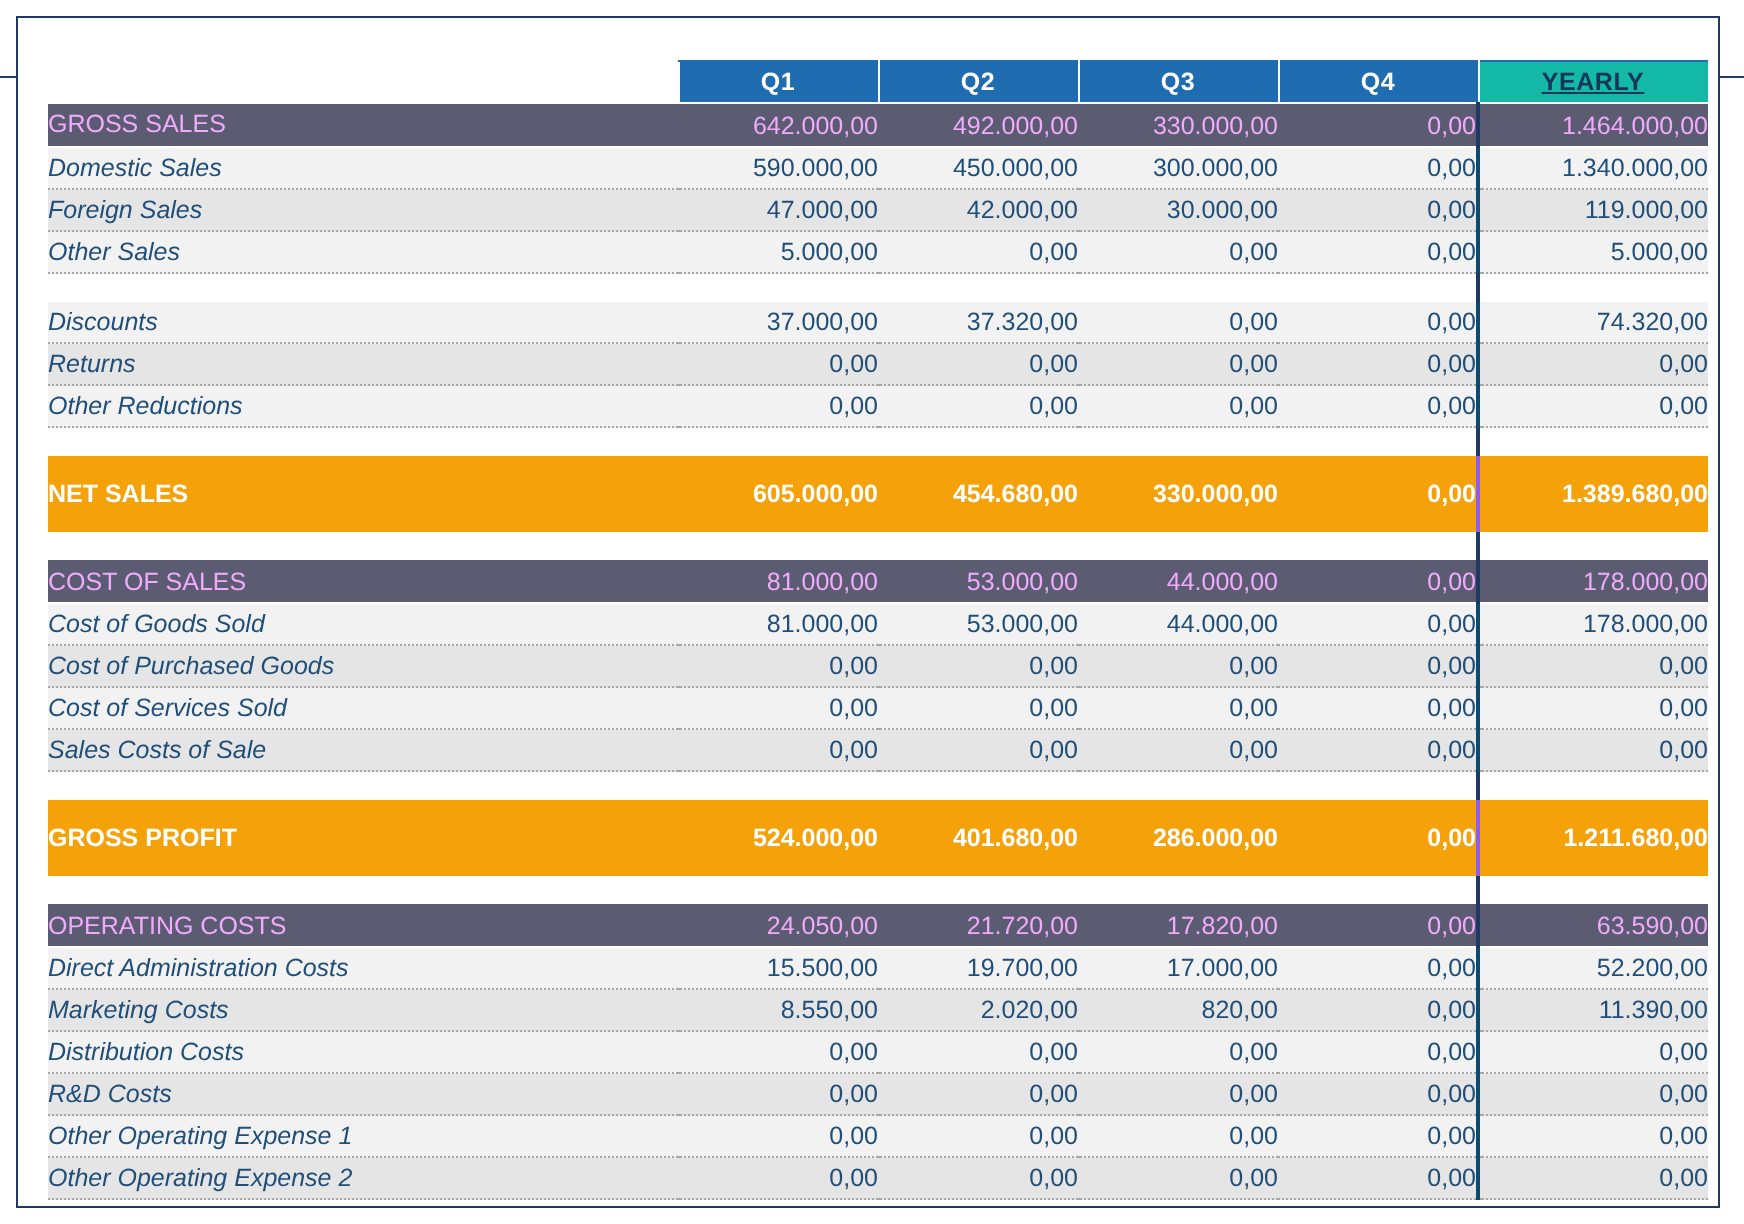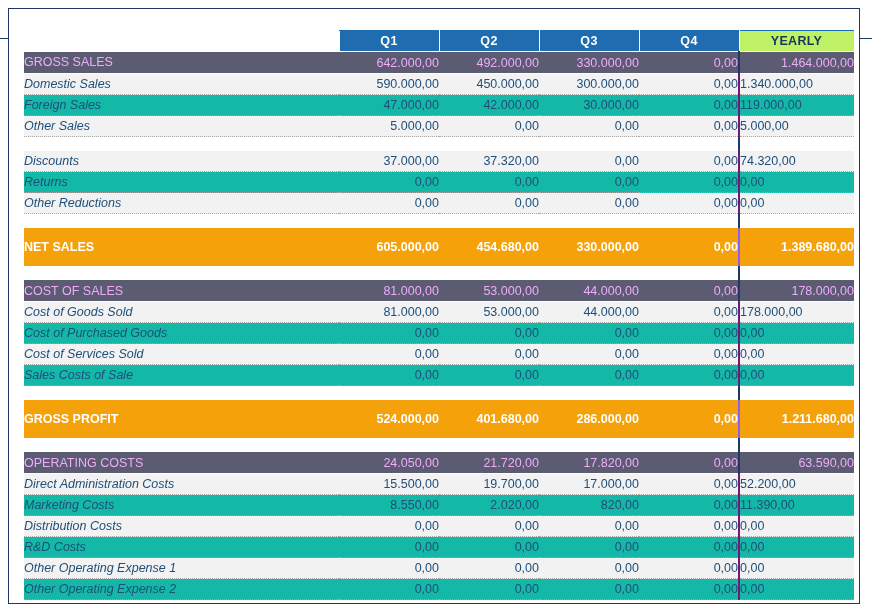--- a/index.html
+++ b/index.html
@@ -72,22 +72,23 @@
     text-align: center;
     border: 1px solid #ffffff;
     border-top: 1px solid #1f6cb0;
     letter-spacing: 0.3px;
   }
   tr.header-row th.blank-head {
     background: #ffffff;
     border: none;
   }
   tr.header-row th.yearly-head {
-    background: #bef264;
+    background: #14b8a6;
     color: #16365c;
+    text-decoration: underline;
   }
 
   
   tr.spacer td {
     height: 14px;
     background: #ffffff;
     border: none;
   }
   tr.spacer td.divider {
     border-left: 2px solid #1f3864;
@@ -147,29 +148,29 @@
   tr.detail td.lbl {
     padding-left: 24px;
     text-align: left;
     font-style: italic;
   }
   tr.detail td.num {
     text-align: right;
     padding-right: 8px;
   }
   tr.detail td.yr {
-    text-align: left;
-    padding-right: 8px;
-    border-left: 2px solid #701a75;
+    text-align: right;
+    padding-right: 8px;
+    border-left: 2px solid #0c4a6e;
   }
   tr.detail.alt td {
     background: #f2f2f2;
   }
   tr.detail.plain td {
-    background: #14b8a6;
+    background: #e5e5e5;
   }
 </style>
 </head>
 <body>
 
 <div id="page-frame"></div>
 <div id="rule-left"></div>
 <div id="rule-right"></div>
 
 <table id="sheet">

